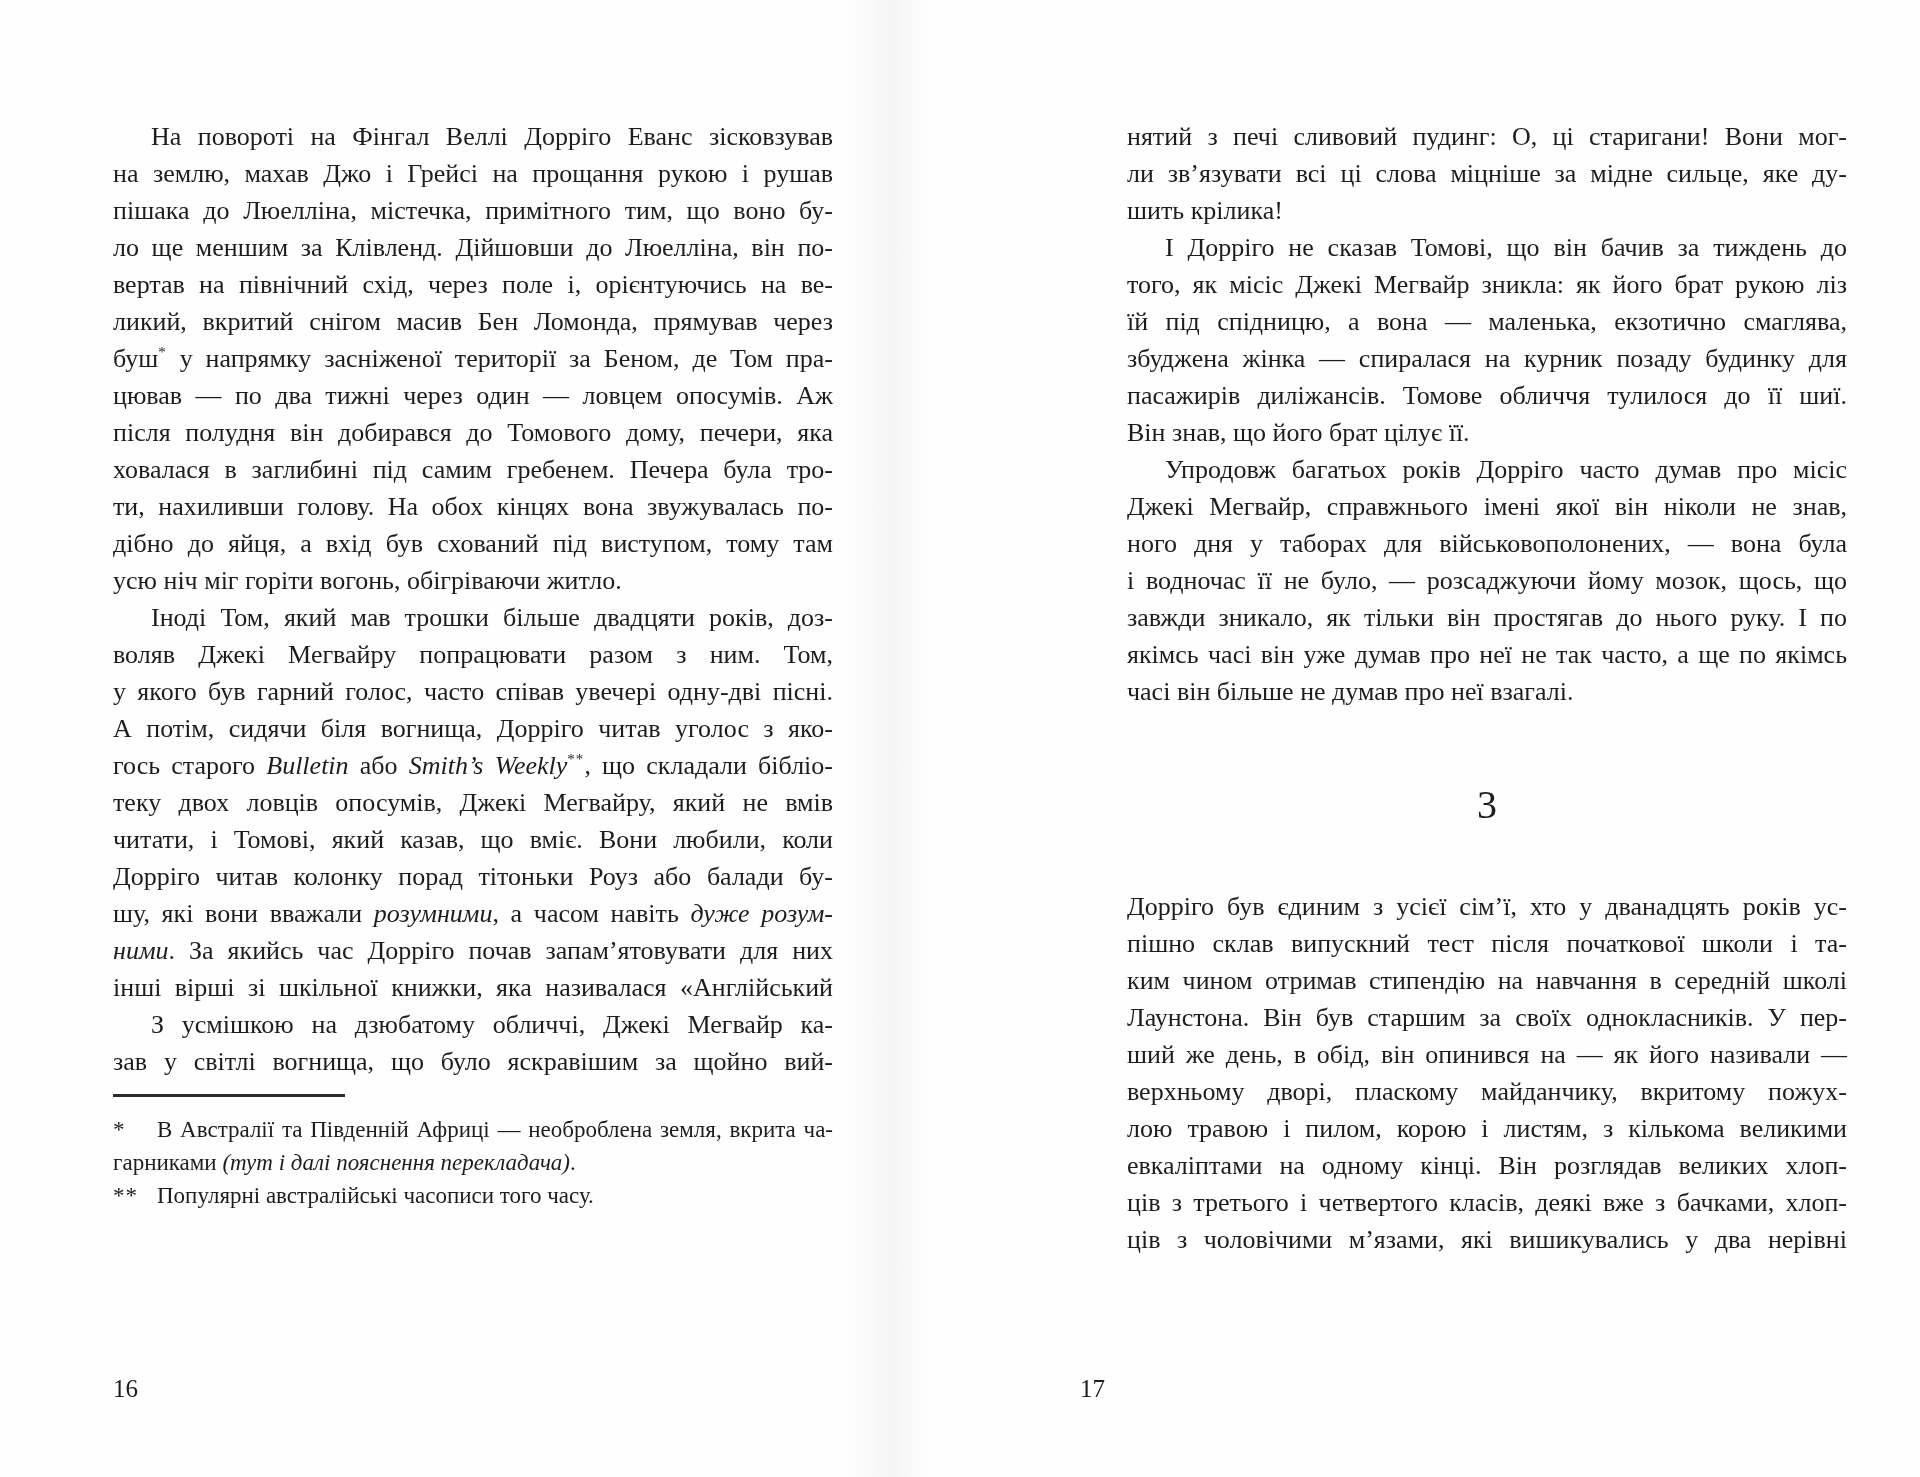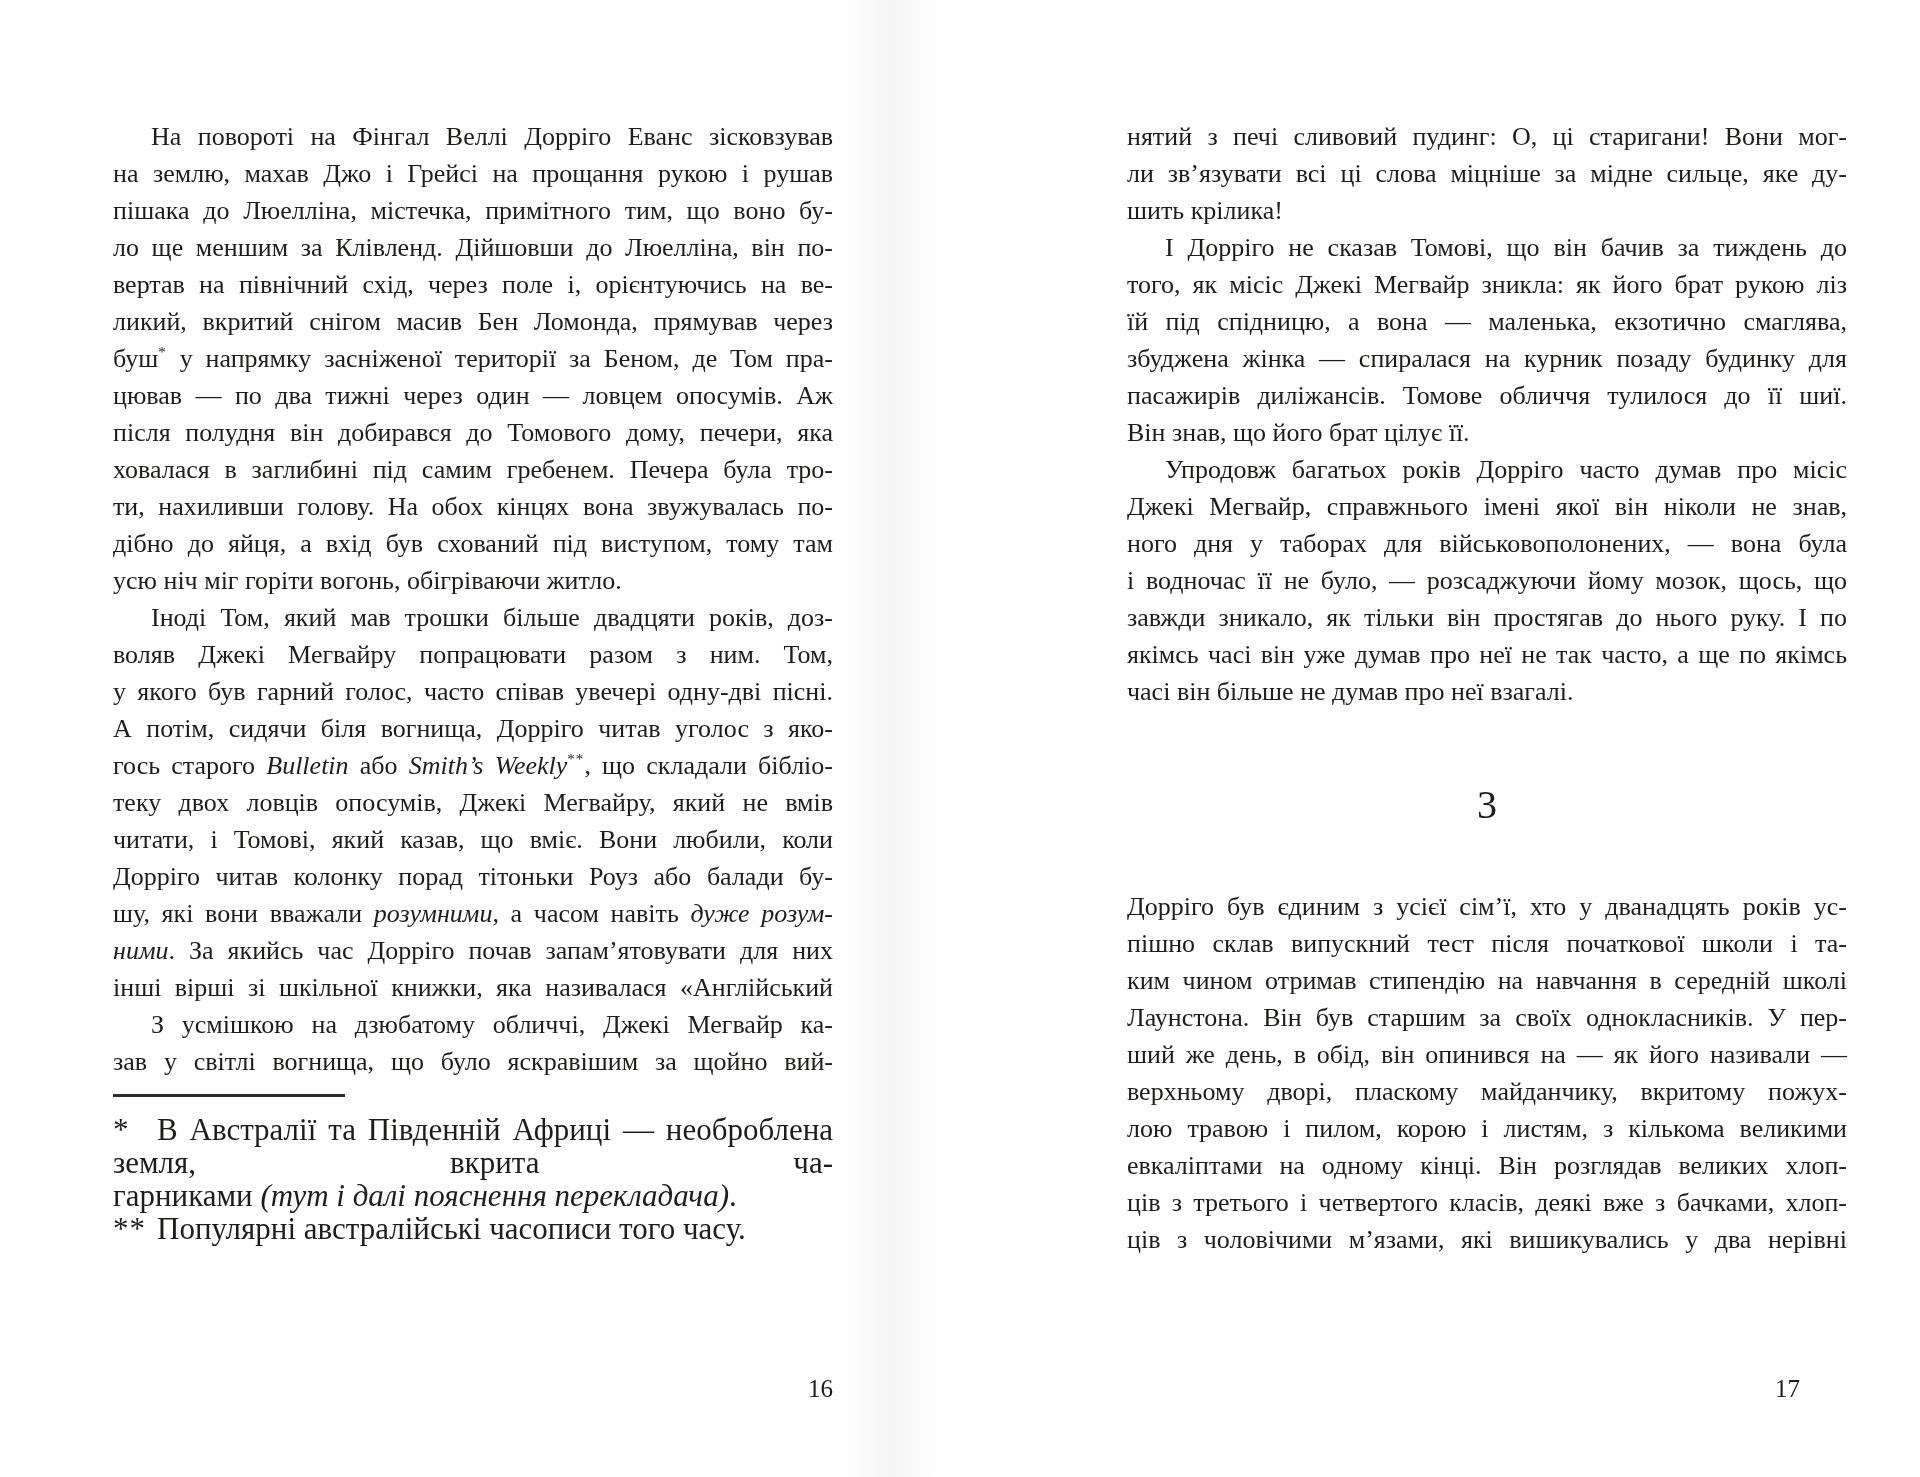--- a/index.html
+++ b/index.html
@@ -54,40 +54,40 @@
   .chapter {
     text-align: center;
     font-size: 40px;
     line-height: 50px;
     margin-top: 70px;
     margin-bottom: 58px;
   }
 
   .footnotes {
     margin-top: 14px;
-    font-size: 31px;
+    font-size: 23px;
     line-height: 33px;
   }
   .fn-rule {
     width: 232px;
     height: 3px;
     background: #2c2c2a;
     margin: 0 0 16px 0;
   }
   .fmark {
     display: inline-block;
     width: 44px;
     letter-spacing: 1px;
   }
 
   .pagenum {
     position: absolute;
     top: 1374px;
     width: 720px;
-    text-align: right;
+    text-align: left;
     font-size: 25px;
     line-height: 30px;
   }
   #num-left  { left: 113px; }
   #num-right { left: 1080px; }
 </style>
 </head>
 <body>
 
 <div>

